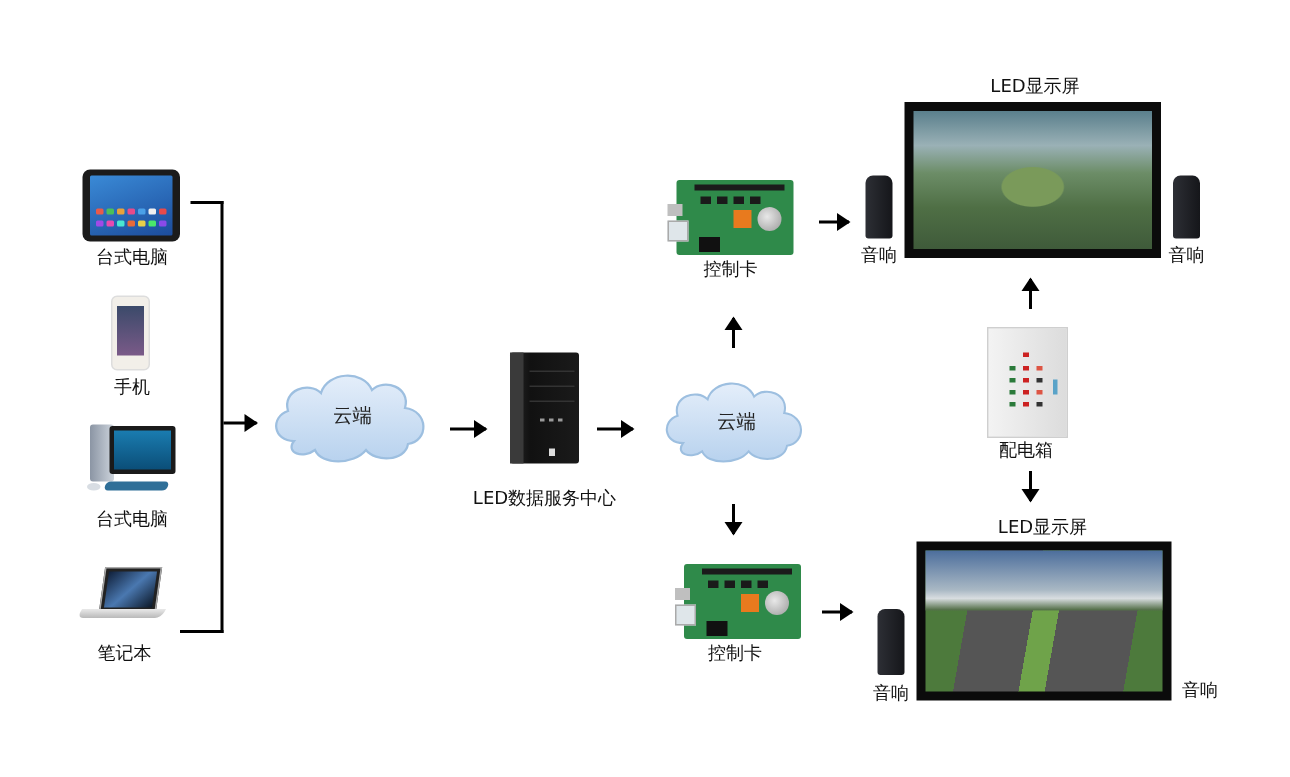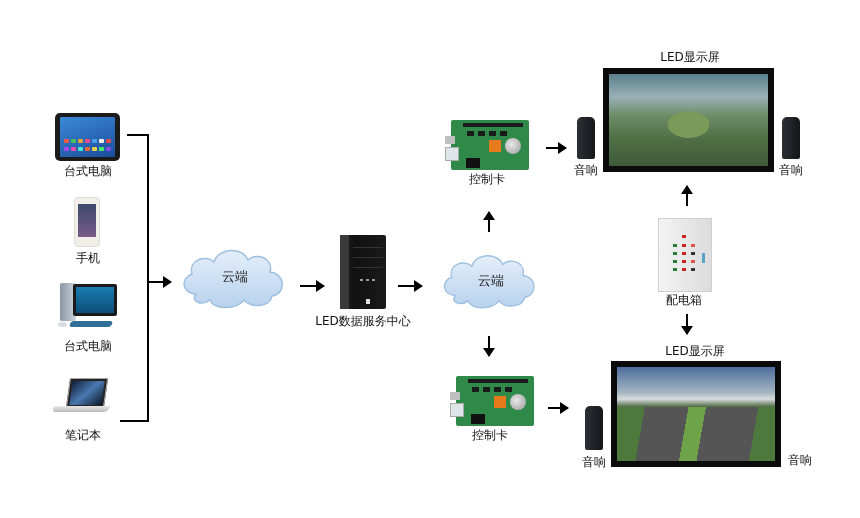--- a/index.html
+++ b/index.html
@@ -141,21 +141,21 @@
 <div class="abs server">
   <div class="side"></div>
   <div class="bay" style="top:12px"></div>
   <div class="bay" style="top:22px"></div>
   <div class="bay" style="top:32px"></div>
   <div class="led" style="left:20px"></div>
   <div class="led" style="left:26px"></div>
   <div class="led" style="left:32px"></div>
   <div class="abs" style="left:26px;top:64px;width:4px;height:5px;background:#ddd"></div>
 </div>
-<div class="label" style="left:311px;top:313px;width:104px;">LED数据服务中心</div>
+<div class="label" style="left:311px;top:324px;width:104px;">LED数据服务中心</div>
 
 <div class="arrow-h" style="left:398px;top:285px;width:24px;"></div>
 
 <svg class="cloud" style="left:434px;top:248px;" width="112" height="62" viewBox="0 0 112 68">
   <defs>
     <linearGradient id="cg2" x1="0" y1="0" x2="0" y2="1">
       <stop offset="0" stop-color="#e4eefa"></stop>
         <stop offset="1" stop-color="#b8d2ee"></stop>
     </linearGradient>
   </defs>

